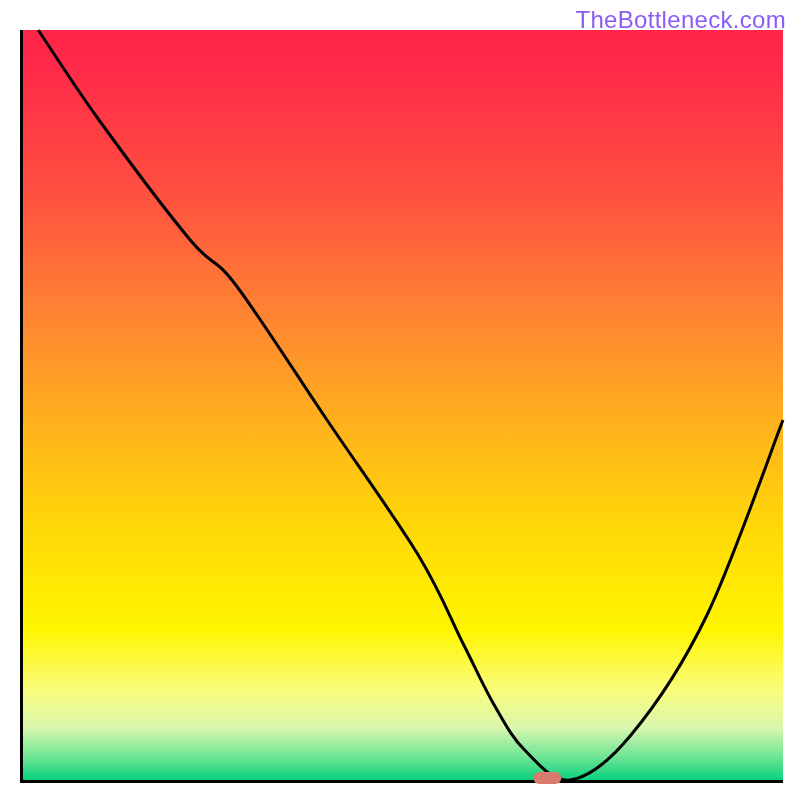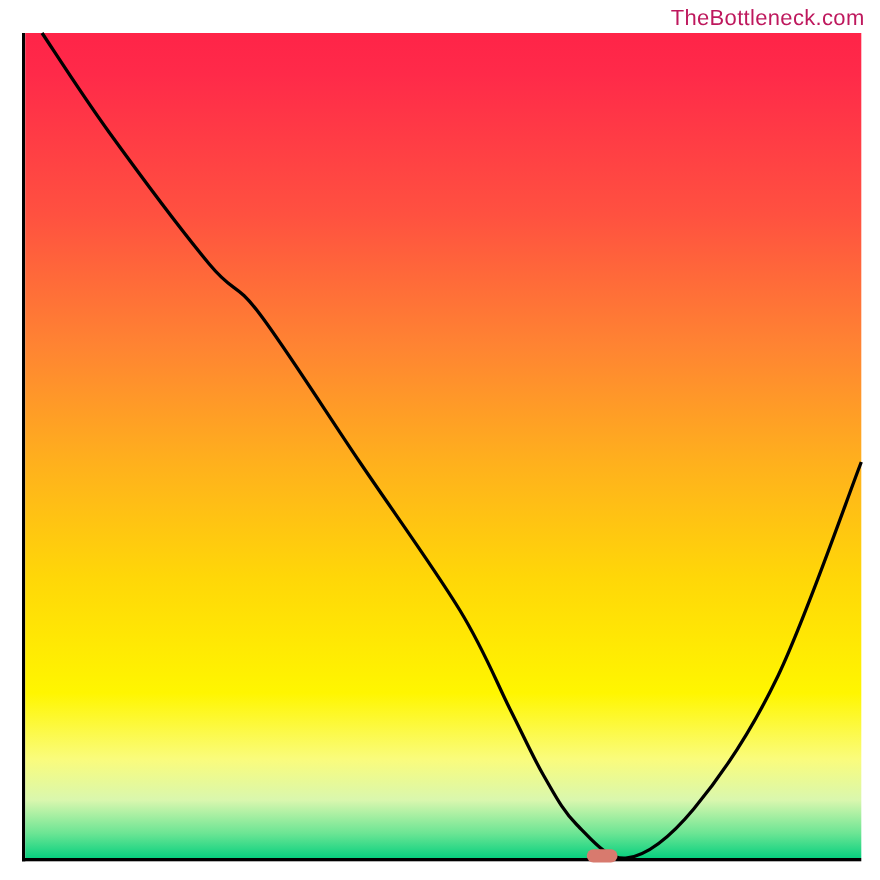--- a/index.html
+++ b/index.html
@@ -12,22 +12,22 @@
   }
   .frame {
     position: relative;
     width: 800px;
     height: 800px;
   }
   .watermark {
     position: absolute;
     top: 6px;
     right: 14px;
-    color: #be185d;
-    font-size: 20px;
+    color: #8b5cf6;
+    font-size: 24px;
     font-weight: 500;
     letter-spacing: 0.3px;
   }
   .plot-area {
     position: absolute;
     left: 20px;
     top: 30px;
     width: 760px;
     height: 750px;
     border-left: 3px solid #000;

